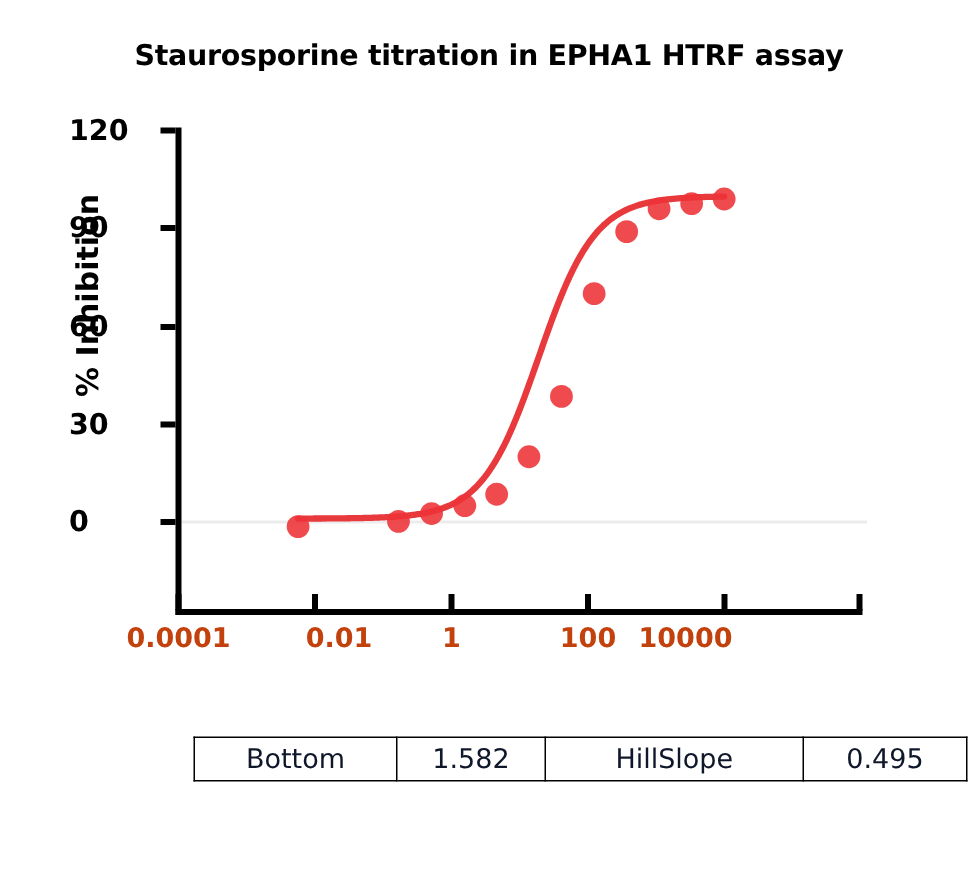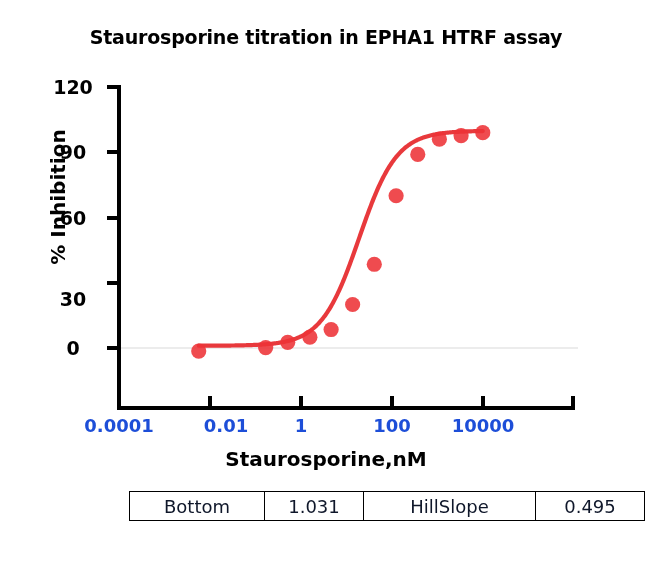--- a/index.html
+++ b/index.html
@@ -46,30 +46,30 @@
     position:absolute;
     height:11px;width:4px;
     background:#000;
     top:396px;
   }
   .ticklabel-y{
     position:absolute;
     right:682px;            
     font-size:19px;
     font-weight:bold;
-    text-align:center;
+    text-align:left;
     color:#000;
     white-space:nowrap;
   }
   .ticklabel-x{
     position:absolute;
     top:415px;
     font-size:18px;
     font-weight:bold;
-    color:#1d4ed8;
+    color:#c2410c;
     white-space:nowrap;
     transform:translateX(-50%);
   }
 
   
   .axis-title-y{
     position:absolute;
     left:-52px;top:185px;
     width:220px;
     font-size:20px;
@@ -145,38 +145,37 @@
 
   <div class="tick-y" style="top:85px;"></div>
   <div class="tick-y" style="top:150px;"></div>
   <div class="tick-y" style="top:216px;"></div>
   <div class="tick-y" style="top:281px;"></div>
   <div class="tick-y" style="top:346px;"></div>
 
   <div class="ticklabel-y" style="left:46px;top:76px;width:54px;">120</div>
   <div class="ticklabel-y" style="left:46px;top:141px;width:54px;">90</div>
   <div class="ticklabel-y" style="left:46px;top:207px;width:54px;">60</div>
-  <div class="ticklabel-y" style="left:46px;top:272px;width:54px;margin-top:16px;">30</div>
+  <div class="ticklabel-y" style="left:46px;top:272px;width:54px;">30</div>
   <div class="ticklabel-y" style="left:46px;top:337px;width:54px;">0</div>
 
   <div class="tick-x" style="left:117px;"></div>
   <div class="tick-x" style="left:208px;"></div>
   <div class="tick-x" style="left:299px;"></div>
   <div class="tick-x" style="left:390px;"></div>
   <div class="tick-x" style="left:481px;"></div>
   <div class="tick-x" style="left:571px;"></div>
 
   <div class="ticklabel-x" style="left:119px;">0.0001</div>
   <div class="ticklabel-x" style="left:210px;margin-left:16px;">0.01</div>
   <div class="ticklabel-x" style="left:301px;">1</div>
   <div class="ticklabel-x" style="left:392px;">100</div>
-  <div class="ticklabel-x" style="left:483px;">10000</div>
+  <div class="ticklabel-x" style="left:457px;">10000</div>
 
   <div class="axis-title-y">% Inhibition</div>
-  <div class="axis-title-x">Staurosporine,nM</div>
 
   <svg class="curve-svg" viewBox="0 0 652 581" xmlns="http://www.w3.org/2000/svg">
     <path id="fit-curve" fill="none" stroke="#E8393C" stroke-width="4.2" stroke-linecap="round" stroke-linejoin="round" d="M198.72 345.72L199.60 345.71L200.49 345.71L201.38 345.71L202.27 345.71L203.16 345.70L204.04 345.70L204.93 345.70L205.82 345.70L206.71 345.69L207.59 345.69L208.48 345.69L209.37 345.68L210.26 345.68L211.14 345.68L212.03 345.67L212.92 345.67L213.81 345.66L214.70 345.66L215.58 345.65L216.47 345.65L217.36 345.64L218.25 345.64L219.13 345.63L220.02 345.63L220.91 345.62L221.80 345.61L222.68 345.61L223.57 345.60L224.46 345.59L225.35 345.58L226.24 345.57L227.12 345.57L228.01 345.56L228.90 345.55L229.79 345.54L230.67 345.53L231.56 345.51L232.45 345.50L233.34 345.49L234.22 345.48L235.11 345.46L236.00 345.45L236.89 345.43L237.78 345.42L238.66 345.40L239.55 345.39L240.44 345.37L241.33 345.35L242.21 345.33L243.10 345.31L243.99 345.29L244.88 345.26L245.77 345.24L246.65 345.22L247.54 345.19L248.43 345.16L249.32 345.13L250.20 345.10L251.09 345.07L251.98 345.04L252.87 345.00L253.75 344.97L254.64 344.93L255.53 344.89L256.42 344.85L257.31 344.80L258.19 344.76L259.08 344.71L259.97 344.66L260.86 344.61L261.74 344.55L262.63 344.49L263.52 344.43L264.41 344.37L265.29 344.30L266.18 344.23L267.07 344.16L267.96 344.08L268.85 344.00L269.73 343.92L270.62 343.83L271.51 343.74L272.40 343.64L273.28 343.54L274.17 343.43L275.06 343.32L275.95 343.21L276.83 343.08L277.72 342.96L278.61 342.82L279.50 342.68L280.39 342.54L281.27 342.38L282.16 342.22L283.05 342.06L283.94 341.88L284.82 341.70L285.71 341.50L286.60 341.30L287.49 341.09L288.38 340.87L289.26 340.64L290.15 340.40L291.04 340.15L291.93 339.88L292.81 339.61L293.70 339.32L294.59 339.01L295.48 338.70L296.36 338.37L297.25 338.03L298.14 337.67L299.03 337.29L299.92 336.90L300.80 336.49L301.69 336.06L302.58 335.61L303.47 335.15L304.35 334.66L305.24 334.15L306.13 333.62L307.02 333.07L307.90 332.49L308.79 331.89L309.68 331.27L310.57 330.62L311.46 329.94L312.34 329.23L313.23 328.50L314.12 327.73L315.01 326.94L315.89 326.11L316.78 325.25L317.67 324.36L318.56 323.43L319.44 322.47L320.33 321.47L321.22 320.43L322.11 319.36L323.00 318.24L323.88 317.09L324.77 315.90L325.66 314.66L326.55 313.38L327.43 312.06L328.32 310.70L329.21 309.29L330.10 307.84L330.98 306.34L331.87 304.80L332.76 303.21L333.65 301.57L334.54 299.89L335.42 298.16L336.31 296.39L337.20 294.57L338.09 292.71L338.97 290.80L339.86 288.84L340.75 286.85L341.64 284.80L342.53 282.72L343.41 280.60L344.30 278.43L345.19 276.23L346.08 273.99L346.96 271.71L347.85 269.40L348.74 267.06L349.63 264.69L350.51 262.29L351.40 259.87L352.29 257.42L353.18 254.95L354.07 252.47L354.95 249.96L355.84 247.45L356.73 244.93L357.62 242.39L358.50 239.86L359.39 237.32L360.28 234.78L361.17 232.25L362.05 229.72L362.94 227.20L363.83 224.70L364.72 222.21L365.61 219.73L366.49 217.28L367.38 214.85L368.27 212.44L369.16 210.07L370.04 207.72L370.93 205.40L371.82 203.11L372.71 200.86L373.59 198.65L374.48 196.48L375.37 194.34L376.26 192.24L377.15 190.19L378.03 188.18L378.92 186.22L379.81 184.29L380.70 182.42L381.58 180.59L382.47 178.80L383.36 177.06L384.25 175.37L385.14 173.72L386.02 172.12L386.91 170.56L387.80 169.05L388.69 167.59L389.57 166.17L390.46 164.79L391.35 163.46L392.24 162.17L393.12 160.93L394.01 159.72L394.90 158.56L395.79 157.43L396.68 156.35L397.56 155.30L398.45 154.29L399.34 153.32L400.23 152.38L401.11 151.48L402.00 150.61L402.89 149.78L403.78 148.97L404.66 148.20L405.55 147.46L406.44 146.74L407.33 146.06L408.22 145.40L409.10 144.77L409.99 144.16L410.88 143.58L411.77 143.02L412.65 142.49L413.54 141.97L414.43 141.48L415.32 141.01L416.20 140.56L417.09 140.12L417.98 139.71L418.87 139.31L419.76 138.93L420.64 138.57L421.53 138.22L422.42 137.88L423.31 137.56L424.19 137.26L425.08 136.97L425.97 136.69L426.86 136.42L427.75 136.17L428.63 135.92L429.52 135.69L430.41 135.46L431.30 135.25L432.18 135.05L433.07 134.85L433.96 134.67L434.85 134.49L435.73 134.32L436.62 134.16L437.51 134.00L438.40 133.85L439.29 133.71L440.17 133.58L441.06 133.45L441.95 133.32L442.84 133.20L443.72 133.09L444.61 132.98L445.50 132.88L446.39 132.78L447.27 132.69L448.16 132.60L449.05 132.52L449.94 132.44L450.83 132.36L451.71 132.28L452.60 132.21L453.49 132.15L454.38 132.08L455.26 132.02L456.15 131.96L457.04 131.90L457.93 131.85L458.81 131.80L459.70 131.75L460.59 131.70L461.48 131.66L462.37 131.62L463.25 131.58L464.14 131.54L465.03 131.50L465.92 131.47L466.80 131.43L467.69 131.40L468.58 131.37L469.47 131.34L470.35 131.31L471.24 131.29L472.13 131.26L473.02 131.24L473.91 131.22L474.79 131.19L475.68 131.17L476.57 131.15L477.46 131.13L478.34 131.12L479.23 131.10L480.12 131.08L481.01 131.07L481.90 131.05L482.78 131.04"></path>
     <g id="marker-group">
         <circle cx="198.72" cy="351.05" r="7.6" fill="#ED3237" fill-opacity="0.88"></circle>
         <circle cx="265.66" cy="347.56" r="7.6" fill="#ED3237" fill-opacity="0.88"></circle>
         <circle cx="287.71" cy="342.35" r="7.6" fill="#ED3237" fill-opacity="0.88"></circle>
         <circle cx="309.87" cy="337.13" r="7.6" fill="#ED3237" fill-opacity="0.88"></circle>
         <circle cx="331.11" cy="329.51" r="7.6" fill="#ED3237" fill-opacity="0.88"></circle>
         <circle cx="352.63" cy="304.50" r="7.6" fill="#ED3237" fill-opacity="0.88"></circle>
@@ -187,21 +186,21 @@
         <circle cx="461.10" cy="135.72" r="7.6" fill="#ED3237" fill-opacity="0.88"></circle>
         <circle cx="482.78" cy="132.68" r="7.6" fill="#ED3237" fill-opacity="0.88"></circle>
       </g>
   </svg>
 
   <div class="param-table-wrap">
     <table class="param-table">
       <tbody>
         <tr>
           <td class="c-name">Bottom</td>
-          <td class="c-val">1.031</td>
+          <td class="c-val">1.582</td>
           <td class="c-name2">HillSlope</td>
           <td class="c-val2">0.495</td>
         </tr>
       </tbody>
     </table>
   </div>
 
 </div>
 
 </body></html>

